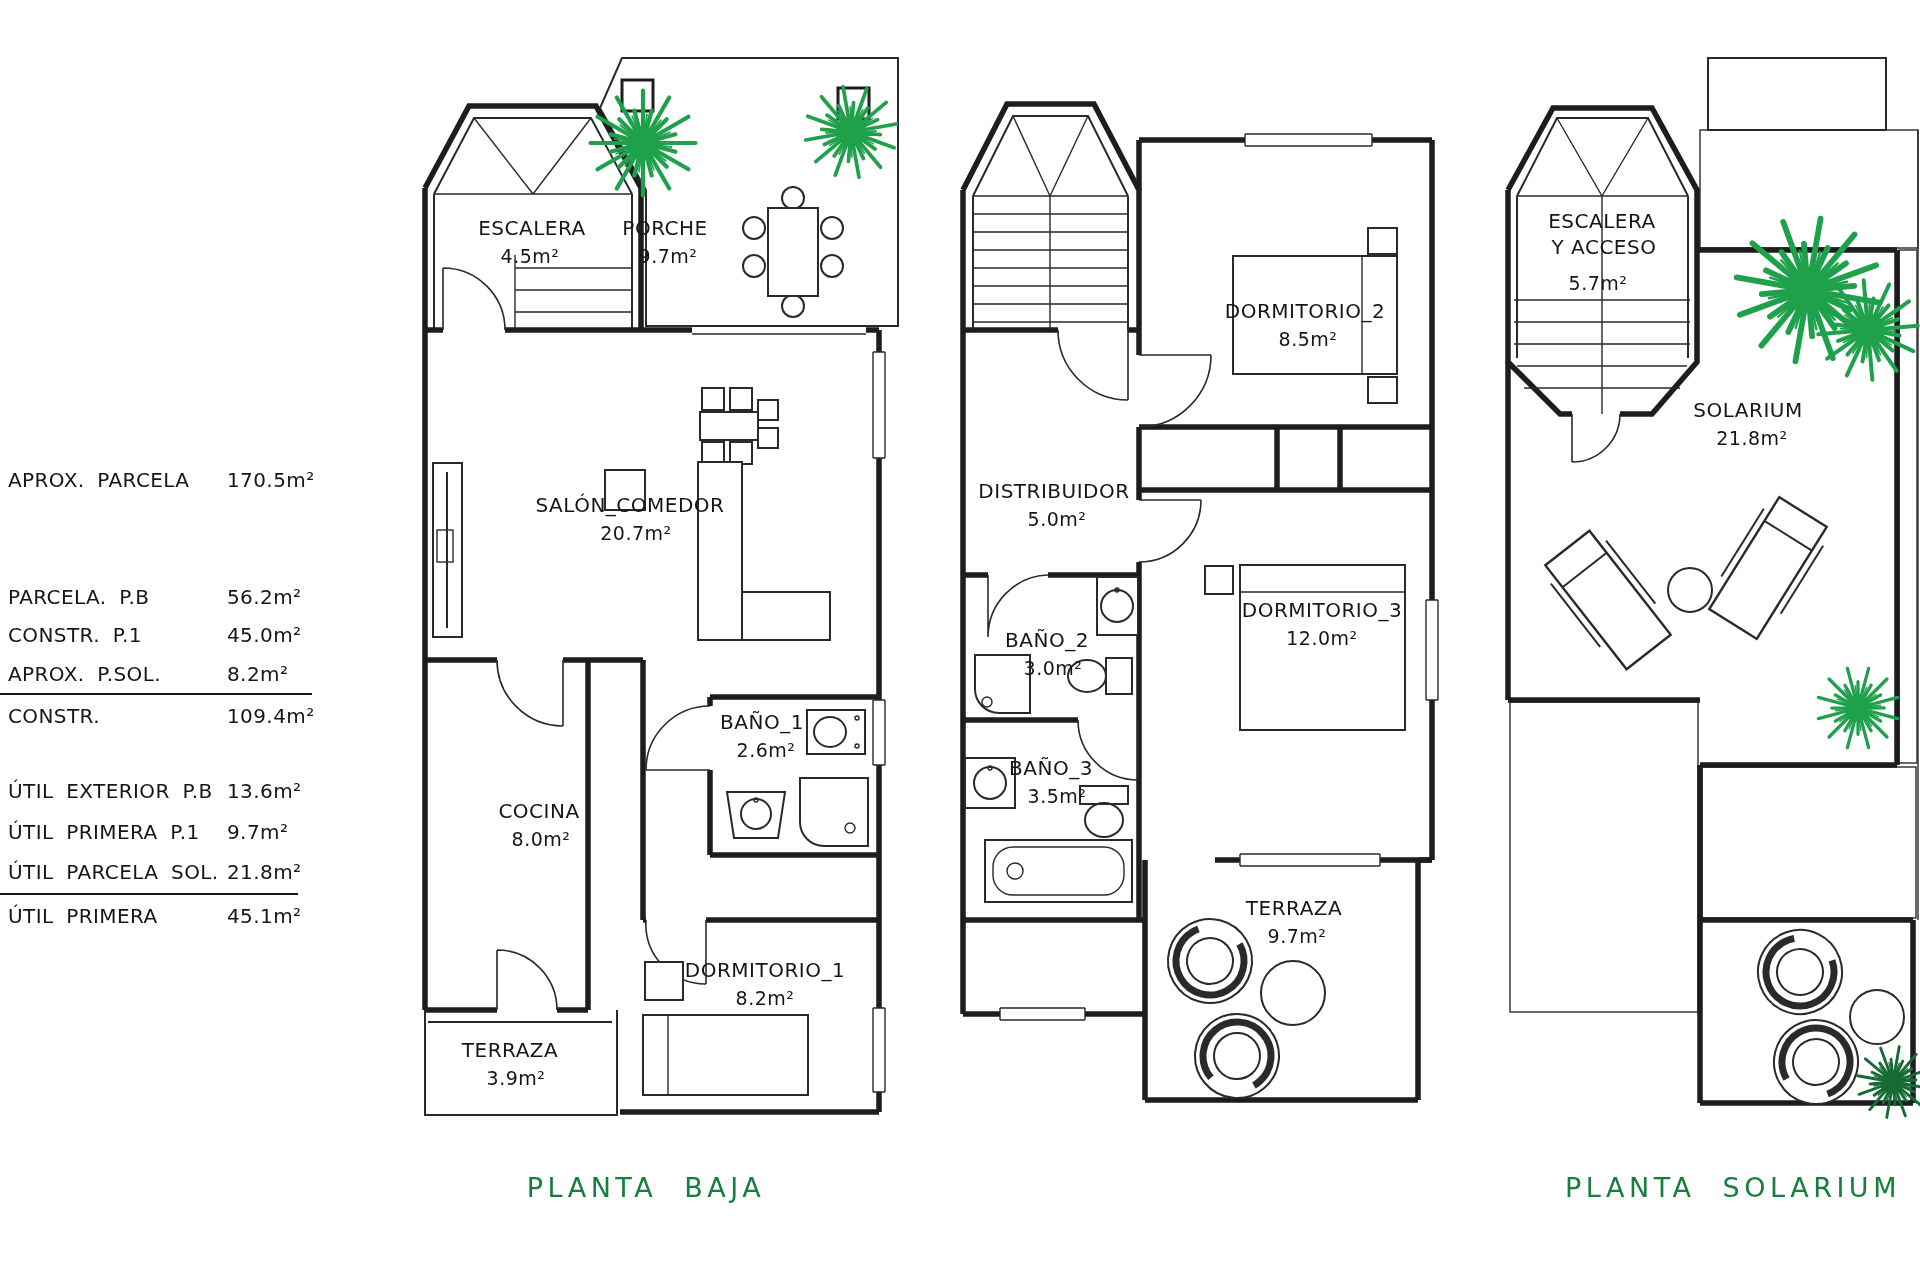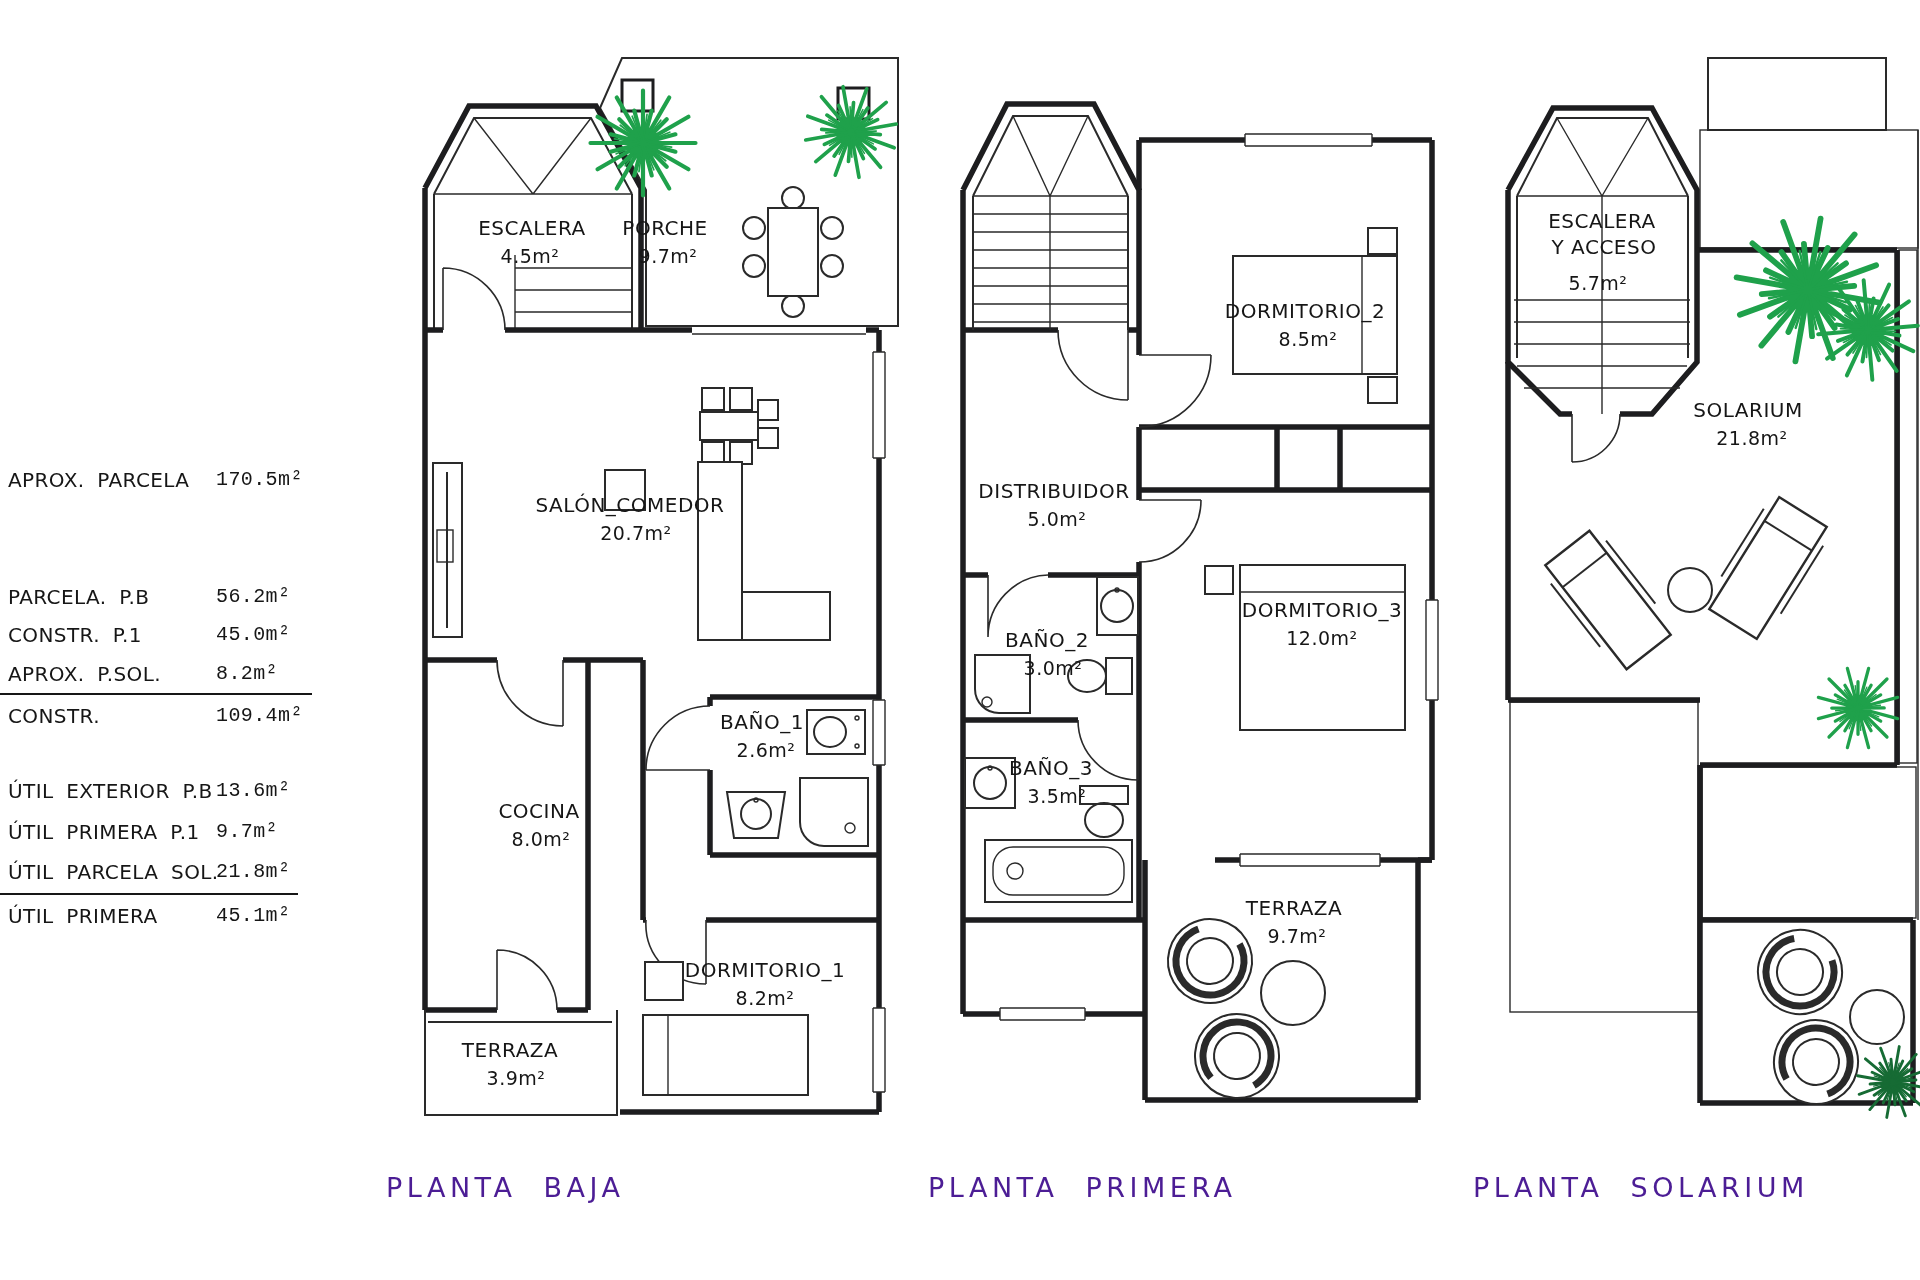--- a/index.html
+++ b/index.html
@@ -2,25 +2,25 @@
 <html><head>
 <meta charset="utf-8">
 <style>
   html,body{margin:0;padding:0;background:#ffffff;}
   .canvas{position:relative;width:1920px;height:1280px;background:#fff;overflow:hidden;
           font-family:"DejaVu Sans",sans-serif;color:#161616;}
   
   .legend{position:absolute;left:0;top:0;width:330px;height:1108px;}
   .legend-row{position:absolute;left:8px;width:320px;font-size:20px;letter-spacing:.4px;
               word-spacing:6px;white-space:nowrap;}
-  .legend-row .val{position:absolute;left:208px;font-family:Liberation Mono, monospace;}
+  .legend-row .val{position:absolute;left:219px;}
   .legend-divider{position:absolute;left:0;height:2.4px;background:#161616;}
   
-  .caption{position:absolute;width:520px;font-size:27px;
-           letter-spacing:4.5px;word-spacing:14px;color:#4c1d95;}
+  .caption{position:absolute;width:520px;text-align:center;font-size:27px;
+           letter-spacing:4.5px;word-spacing:14px;color:#15803d;}
   
   svg{position:absolute;left:0;top:0;}
   svg text{font-family:"DejaVu Sans",sans-serif;fill:#161616;letter-spacing:.5px;}
   .rname{font-size:20px;}
   .rarea{font-size:19px;}
   .w{stroke:#1d1d1f;stroke-width:5.5;fill:none;stroke-linecap:butt;}
   .t{stroke:#2a2a2a;stroke-width:2;fill:none;}
   .t1{stroke:#2a2a2a;stroke-width:1.4;fill:none;}
   .f{stroke:#2a2a2a;stroke-width:2;fill:#fff;}
   .arc{stroke:#2a2a2a;stroke-width:1.6;fill:none;}
@@ -336,15 +336,14 @@
 
       <text class="rname" text-anchor="middle" x="1602" y="228">ESCALERA</text>
       <text class="rname" text-anchor="middle" x="1604" y="254">Y ACCESO</text>
       <text class="rarea" text-anchor="middle" x="1598" y="290">5.7m²</text>
       <text class="rname" text-anchor="middle" x="1748" y="417">SOLARIUM</text>
       <text class="rarea" text-anchor="middle" x="1752" y="445">21.8m²</text>
     </g>
   </svg>
 
   <div class="caption" style="left:386px;top:1172px">PLANTA  BAJA</div>
-  <div class="caption" style="left:928px;top:1172px">PLANTA  PRIMERA</div>
   <div class="caption" style="left:1473px;top:1172px">PLANTA  SOLARIUM</div>
 </div>
 
 </body></html>

